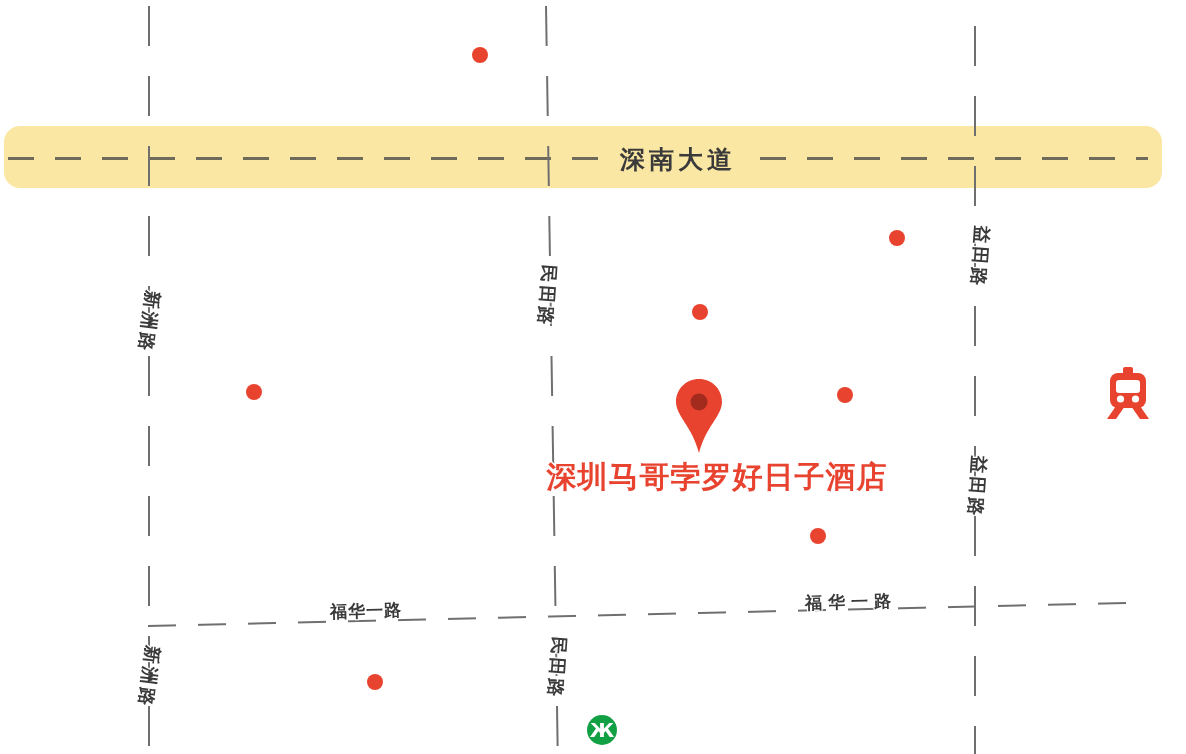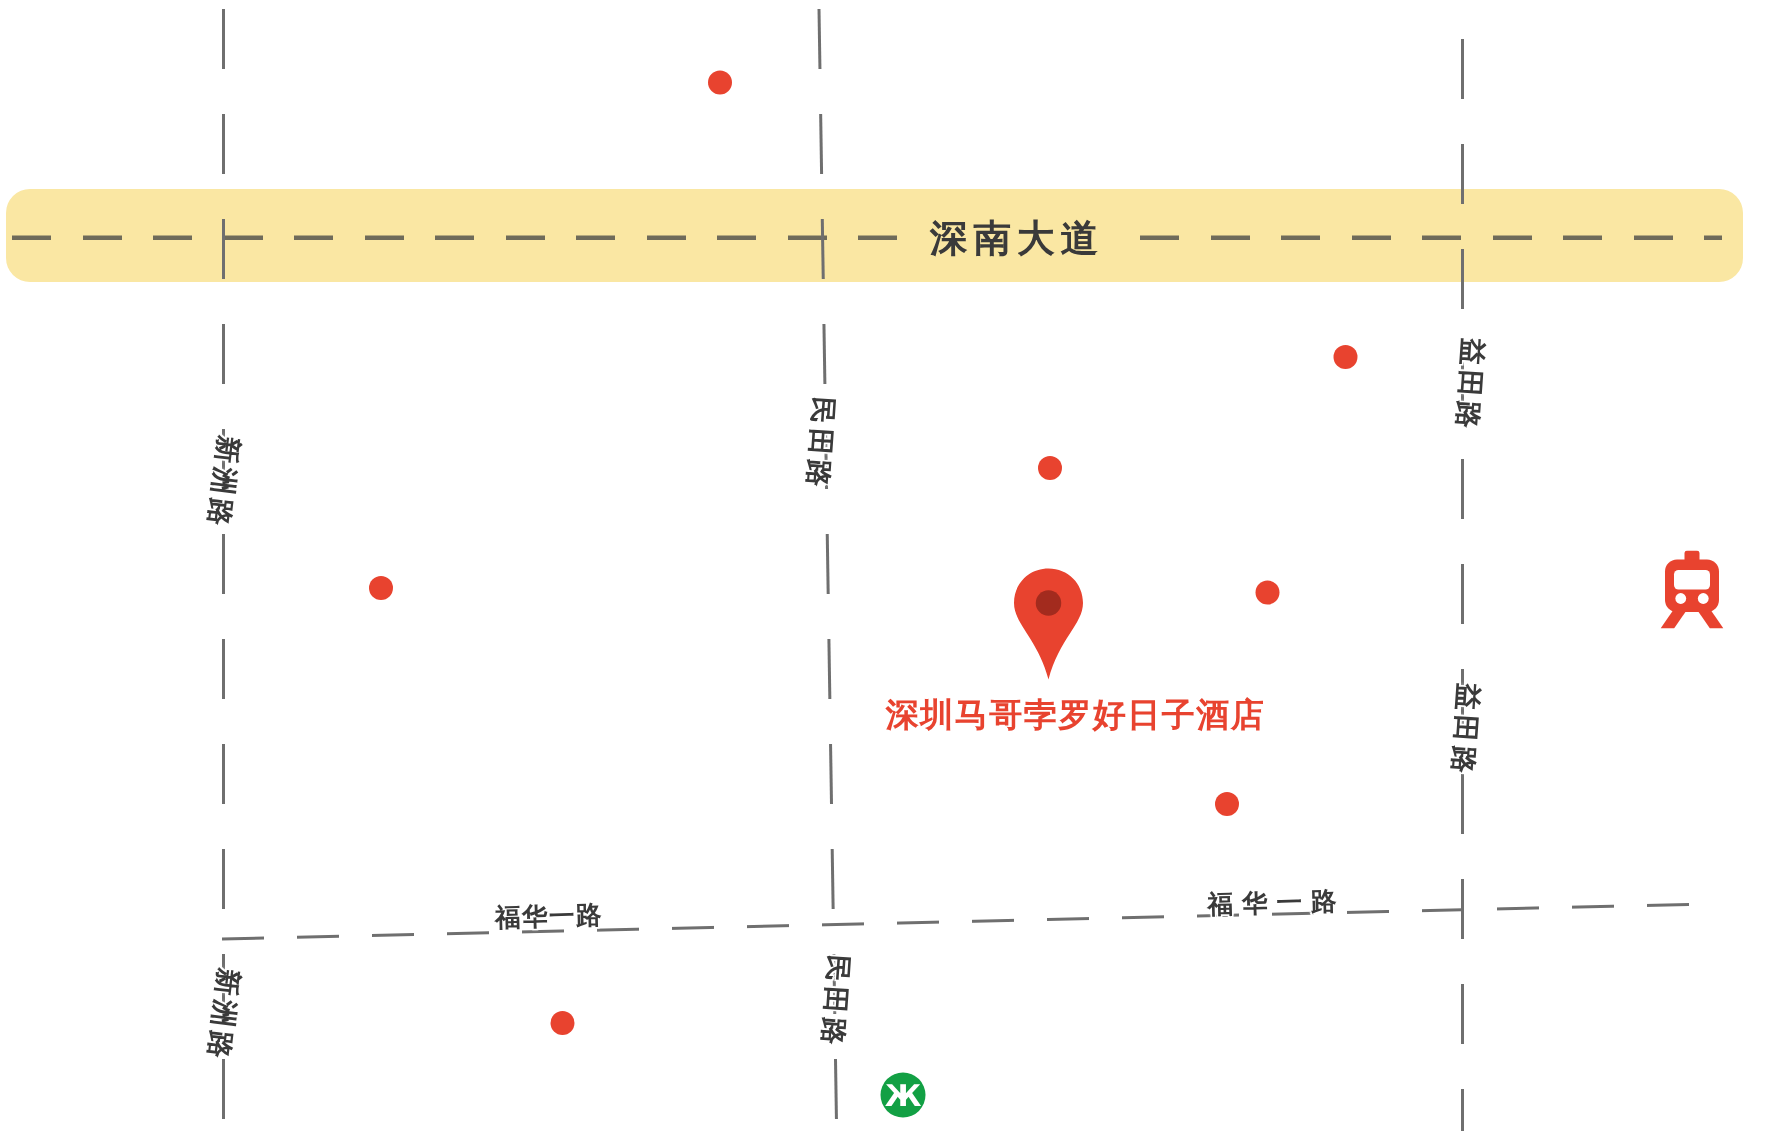--- a/index.html
+++ b/index.html
@@ -81,21 +81,21 @@
 
   
   .hotel-pin { position: absolute; color: var(--poi_red,#E8432F); }
   .hotel-pin .pin-body { fill: currentColor; }
   .hotel-pin .pin-hole { fill: var(--pin_inner,#A32B1E); }
   .hotel-name {
     position: absolute;
     left: 717px; top: 477px;
     transform: translate(-50%,-50%);
     color: var(--hotel_label,#E8432F);
-    font-size: 22px; font-weight: 700;
+    font-size: 30px; font-weight: 700;
     letter-spacing: 1px; white-space: nowrap;
     text-shadow: -1px -1px 0 #fff, 1px -1px 0 #fff,
                  -1px 1px 0 #fff, 1px 1px 0 #fff;
     text-align: right;
   }
 
   
   .metro-icon {
     position: absolute;
     width: 30px; height: 30px;

